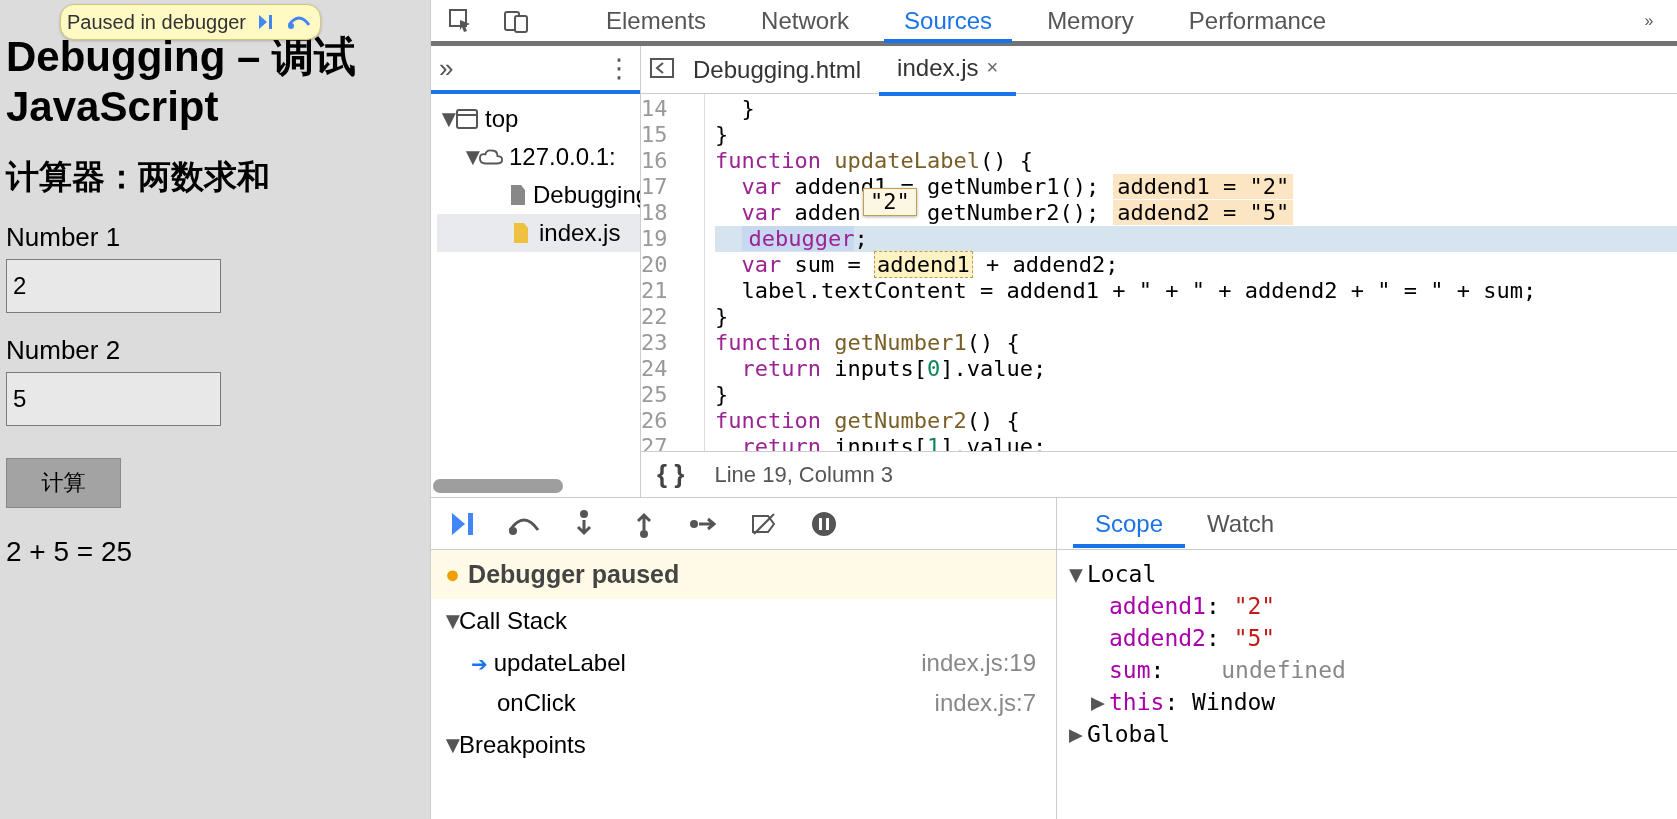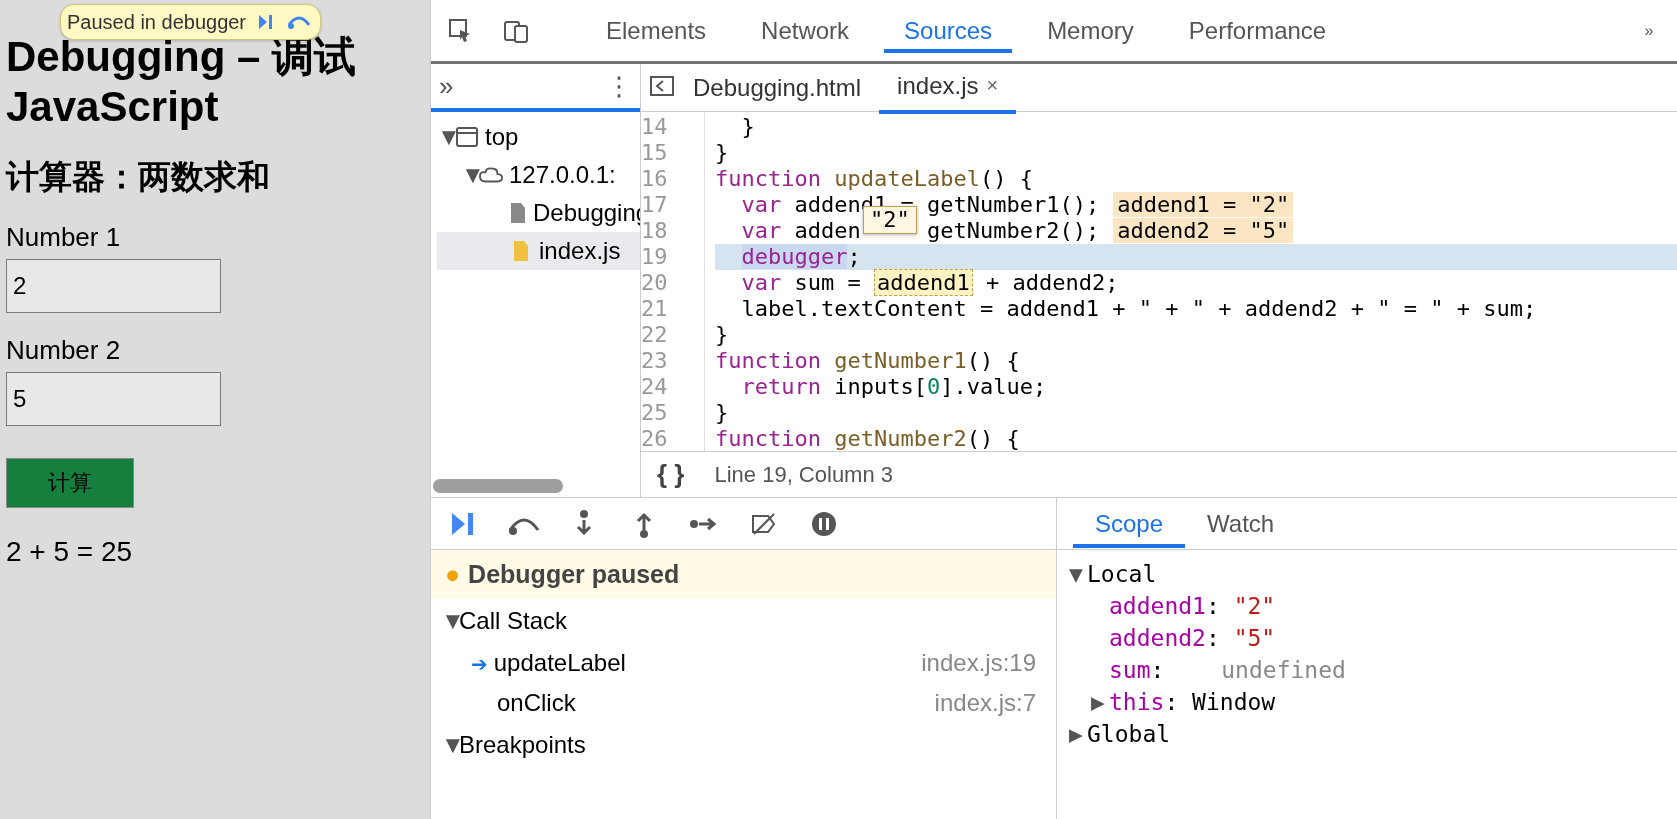--- a/index.html
+++ b/index.html
@@ -5,24 +5,24 @@
 * { margin: 0; padding: 0; box-sizing: border-box; }
 body { font-family: -apple-system, "Segoe UI", Arial, sans-serif; font-size: 16px; overflow: hidden; width: 1677px; height: 819px; display: flex; }
 .left-pane { width: 430px; height: 100%; background: #dcdcdc; padding: 8px 6px; position: relative; }
 .debug-overlay { position: absolute; top: 4px; left: 60px; background: #fff9c4; border: 1px solid #d4c77a; display: flex; align-items: center; border-radius: 14px; padding: 2px 6px; box-shadow: 0 1px 3px rgba(0,0,0,.2); }
 .debug-overlay span { font-size: 20px; color: #333; }
 .debug-overlay .btn { width: 30px; height: 30px; display: flex; align-items: center; justify-content: center; margin-left: 4px; cursor: pointer; }
 .page-title { font-size: 42px; font-weight: bold; margin-top: 24px; line-height: 1.2; }
 .subtitle { font-size: 33px; font-weight: bold; margin-top: 22px; }
 .label { font-size: 26px; margin-top: 22px; }
 .input { width: 215px; height: 54px; border: 1px solid #7a7a7a; background: #e8e8e8; font-size: 24px; padding: 2px 6px; margin-top: 6px; }
-.calc-btn { width: 128px; height: 50px; border: 1px solid #888; background: #15803d; font-size: 22px; margin-top: 32px; cursor: pointer; }
+.calc-btn { width: 115px; height: 50px; border: 1px solid #888; background: #a3a3a3; font-size: 22px; margin-top: 32px; cursor: pointer; }
 .result { font-size: 28px; margin-top: 28px; }
 .devtools { flex: 1; display: flex; flex-direction: column; border-left: 1px solid #ccc; background: #fff; }
-.dt-tabs { height: 64px; border-bottom: 3px solid #737373; display: flex; align-items: center; padding-left: 10px; gap: 15px; }
+.dt-tabs { height: 46px; border-bottom: 5px solid #737373; display: flex; align-items: center; padding-left: 10px; gap: 15px; }
 .dt-tabs .iconbtn { width: 40px; height: 40px; display: flex; align-items: center; justify-content: center; color: #555; cursor: pointer; }
 .dt-tabs .tab { padding: 8px 20px; font-size: 24px; color: #555; cursor: pointer; }
 .dt-tabs .tab.active { color: #1a73e8; border-bottom: 4px solid #1a73e8; padding-bottom: 4px; }
 .dt-body { flex: 1; display: flex; overflow: hidden; flex-direction: column; }
 .dt-top { display: flex; flex: 1; min-height: 0; }
 .nav-col { width: 210px; border-right: 1px solid #ccc; display: flex; flex-direction: column; overflow: hidden; }
 .nav-header { height: 48px; display: flex; align-items: center; justify-content: space-between; padding: 0 8px; border-bottom: 4px solid #1a73e8; }
 .nav-tree { padding: 6px 0 0 6px; font-size: 24px; overflow: hidden; flex: 1; position: relative; }
 .nav-row { display: flex; align-items: center; height: 38px; white-space: nowrap; cursor: pointer; }
 .nav-row.selected { background: #e8eaed; }
@@ -35,21 +35,21 @@
 .ed-tab.active { border-bottom: 4px solid #1a73e8; }
 .ed-close { margin-left: 8px; color: #666; font-size: 20px; }
 .code-area { flex: 1; display: flex; font-family: Menlo, Consolas, monospace; font-size: 22px; line-height: 26px; overflow: hidden; position: relative; }
 .gutter { width: 64px; text-align: left; color: #999; border-right: 1px solid #ddd; padding-right: 8px; padding-top: 2px; }
 .code { flex: 1; padding-left: 10px; padding-top: 2px; white-space: pre; position: relative; }
 .kw { color: #9b2393; }
 .fn { color: #795e26; }
 .num { color: #098658; }
 .inline-val { background: #fbe5c3; padding: 0 4px; margin-left: 14px; }
 .exec-line { background: #d6e4ef; display: inline-block; width: 100%; }
-.exec-line .kw { background: #c8d8f0; }
+.exec-line .kw { background: #c8d8f0; padding-left: 7px; }
 .hover-box { position: absolute; top: 94px; left: 158px; background: #fdf6e3; border: 1px solid #c0a050; padding: 0 6px; box-shadow: 0 1px 3px rgba(0,0,0,.3); }
 .highlight-word { background: #fff3c4; border: 1px dashed #c0a050; padding: 0 2px; }
 .status-bar { height: 46px; border-top: 1px solid #ccc; display: flex; align-items: center; padding-left: 16px; font-size: 22px; color: #555; }
 .status-bar .pretty { font-size: 26px; font-weight: bold; margin-right: 30px; color: #444; }
 .dt-bottom { display: flex; border-top: 1px solid #ccc; height: 322px; }
 .debug-left { flex: 1; border-right: 1px solid #ccc; display: flex; flex-direction: column; }
 .debug-toolbar { height: 52px; display: flex; align-items: center; gap: 22px; padding-left: 14px; border-bottom: 1px solid #ccc; }
 .debug-toolbar .btn { width: 38px; height: 38px; display: flex; align-items: center; justify-content: center; cursor: pointer; }
 .dbg-status { background: #fffbe6; padding: 10px 14px; font-size: 25px; font-weight: bold; color: #444; display: flex; align-items: center; }
 .dbg-status .warn { color: #f0a000; margin-right: 8px; }

